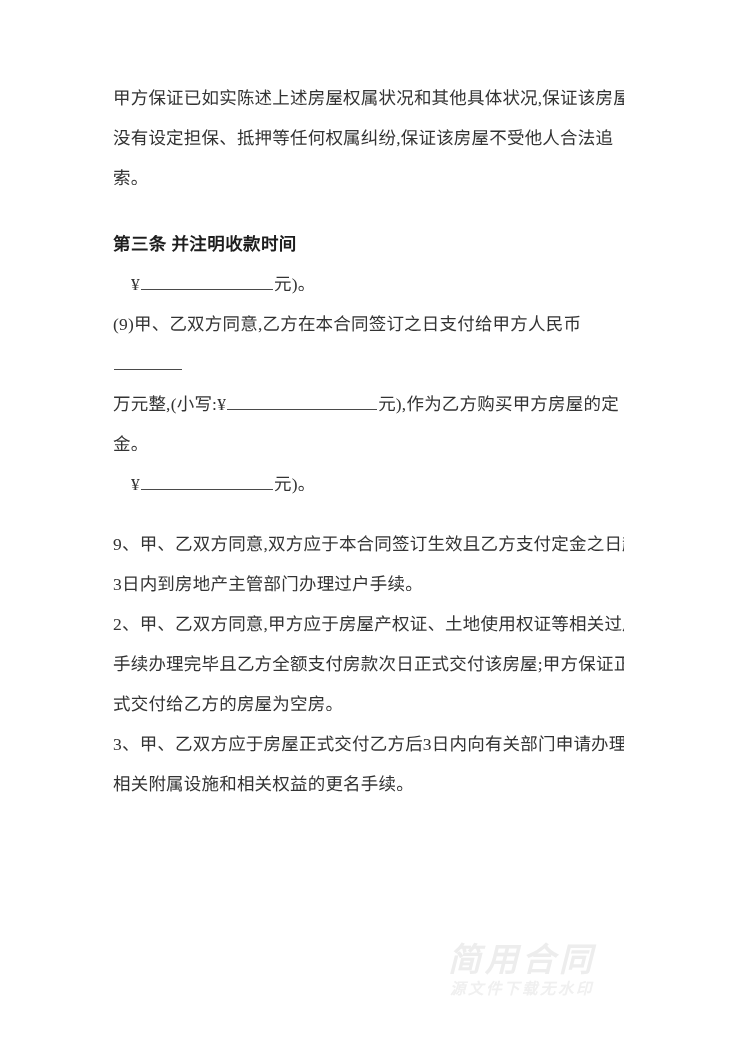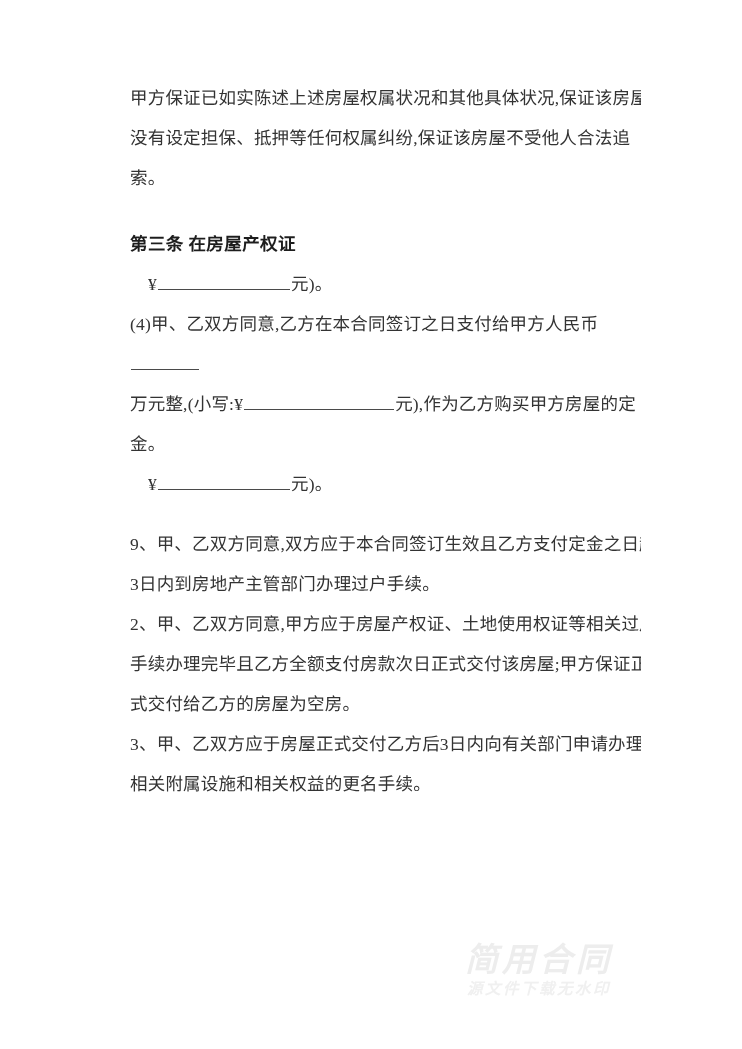--- a/index.html
+++ b/index.html
@@ -10,21 +10,20 @@
   }
   .page {
     position: relative;
     width: 624px;
     height: 1049px;
     background: #ffffff;
     overflow: hidden;
     font-family: "Liberation Serif", "DejaVu Serif", serif;
     color: #2b2b2b;
     box-sizing: border-box;
-    margin-left: 17px;
   }
   .doc-body {
     position: absolute;
     left: 113px;
     top: 78px;
     width: 530px;
   }
   .para {
     font-size: 17.5px;
     line-height: 40px;
@@ -98,27 +97,27 @@
 <body>
 
 <div class="page">
 
   <div class="doc-body">
 
     <p class="para body-text">甲方保证已如实陈述上述房屋权属状况和其他具体状况,保证该房屋没有设定担保、抵押等任何权属纠纷,保证该房屋不受他人合法追索。</p>
 
     <div class="spacer-md"></div>
 
-    <h2 class="heading">第三条 在房屋产权证</h2>
+    <h2 class="heading">第三条 并注明收款时间</h2>
 
 
     <p class="para indent-1"><span>¥</span><span class="blank w-sm"></span><span>元)。</span></p>
 
 
-    <p class="para"><span>(4)甲、乙双方同意,乙方在本合同签订之日支付给甲方人民币</span><span class="blank w-xs"></span></p>
+    <p class="para"><span>(9)甲、乙双方同意,乙方在本合同签订之日支付给甲方人民币</span><span class="blank w-xs"></span></p>
 
     <p class="para"><span>万元整,(小写:</span><span>¥</span><span class="blank w-md"></span><span>元),作为乙方购买甲方房屋的定金。</span></p>
 
 
     <p class="para indent-1"><span>¥</span><span class="blank w-sm"></span><span>元)。</span></p>
 
 
     <div class="spacer-sm"></div>
 
 

